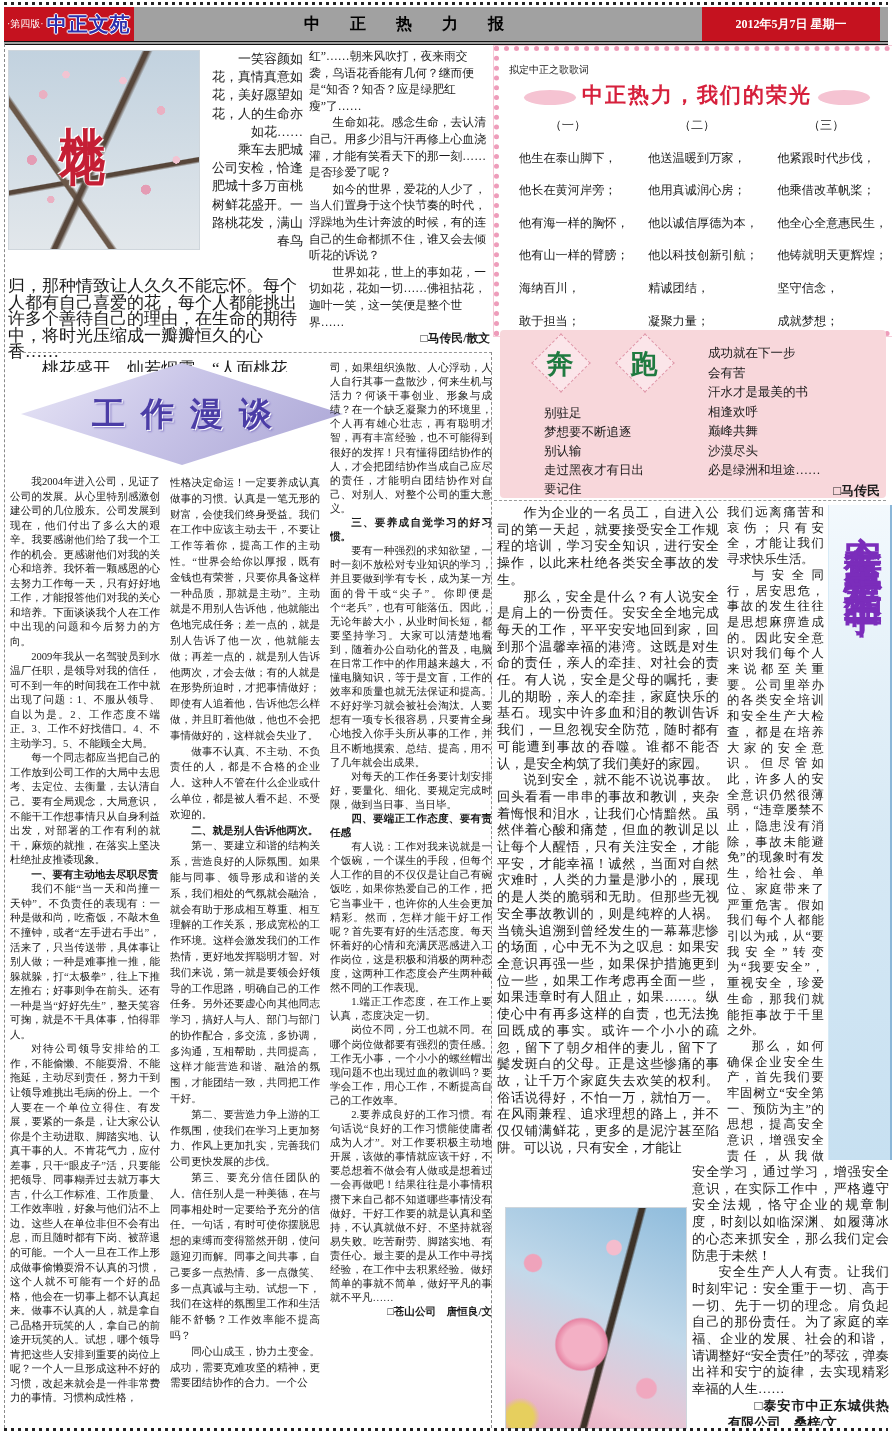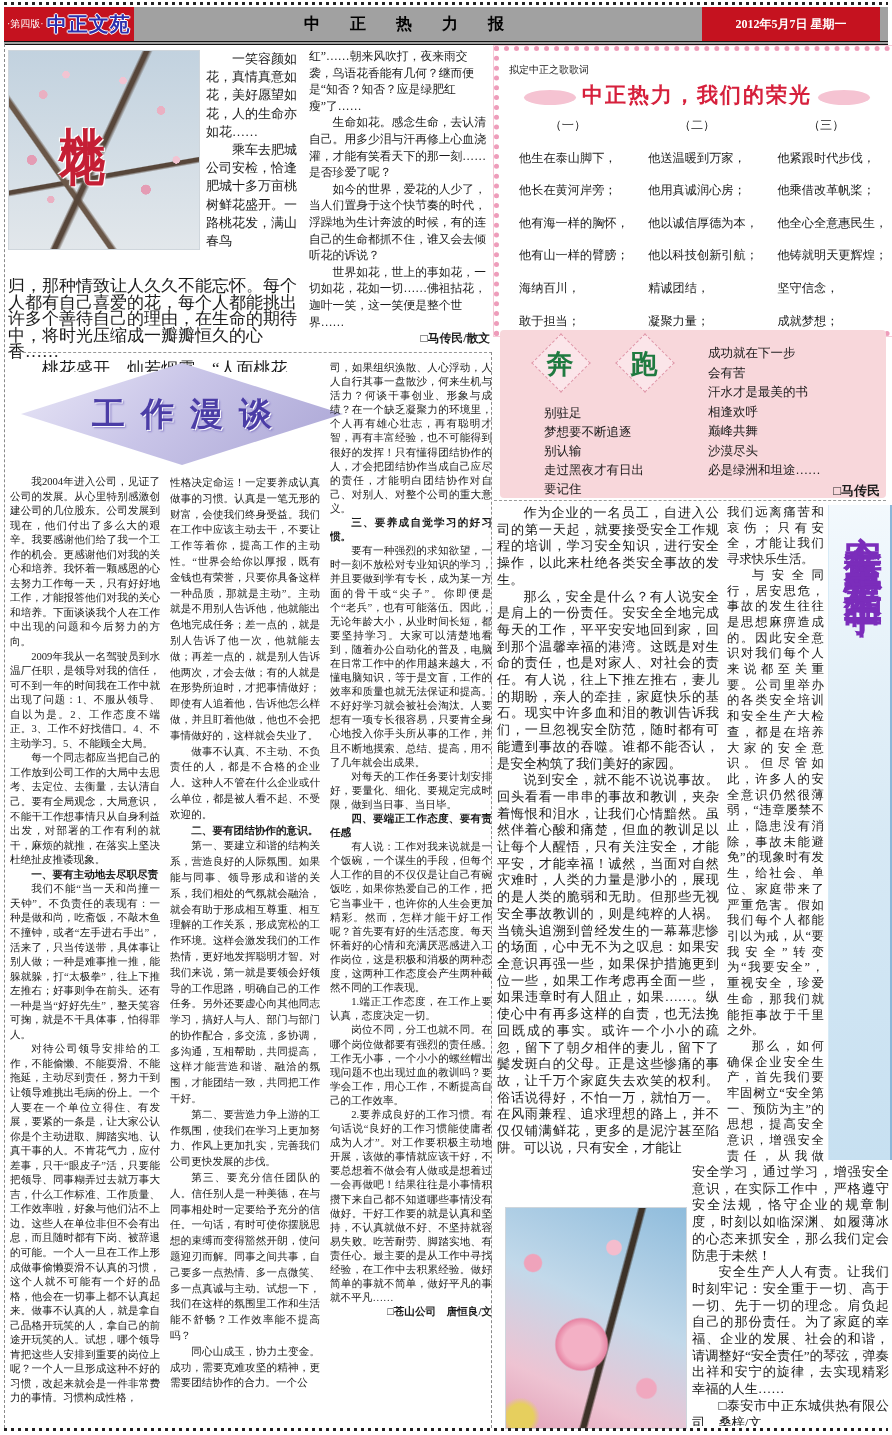--- a/index.html
+++ b/index.html
@@ -32,21 +32,21 @@
       radial-gradient(circle 7px at 80% 30%,#eab0c2 60%,transparent 65%),
       radial-gradient(circle 6px at 88% 55%,#f2c4d2 60%,transparent 65%),
       radial-gradient(circle 8px at 72% 70%,#e49cb4 60%,transparent 65%),
       radial-gradient(circle 6px at 60% 15%,#f2c4d2 60%,transparent 65%),
       linear-gradient(115deg,transparent 47%,#57463a 48% 49.5%,transparent 51%),
       linear-gradient(55deg,transparent 30%,#6a5748 30.5% 32%,transparent 33%),
       linear-gradient(170deg,transparent 60%,#57463a 60.5% 62%,transparent 63%),
       linear-gradient(#c2d2df,#e2e7eb);}
   #taocall{position:absolute;left:42px;top:38px;writing-mode:vertical-rl;font-size:46px;font-weight:900;
       color:#c51f35;letter-spacing:14px;text-shadow:0 0 3px #fff,1px 1px 0 #fff,-1px -1px 0 #fff;}
-  #taocol1{position:absolute;left:198px;top:2px;width:97px;height:200px;font-size:13px;line-height:18.2px;overflow:hidden;}
+  #taocol1{position:absolute;left:198px;top:2px;width:97px;height:200px;font-size:13px;line-height:18.2px;overflow:hidden;text-align:right;}
   #taobottom{position:absolute;left:0;top:206px;width:294px;height:94px;font-size:17px;line-height:16.6px;overflow:hidden;margin-top:24px;}
   #taocol2{position:absolute;left:301px;top:0;width:181px;height:302px;font-size:11.8px;line-height:16.6px;overflow:hidden;}
   
   #song{position:absolute;left:494px;top:46px;width:380px;height:272px;background:#fff;
         border:5px dotted #ee9cba;outline:1px solid #f6ccd9;padding:4px 8px;}
   #song .kick{font-size:10px;margin:8px 0 0 2px;}
   #song .title{ text-align:center;font-size:21px;font-weight:900;color:#d6203c;letter-spacing:2px;margin:4px 0 6px 0;}
   .cloud{display:inline-block;width:52px;height:15px;background:#f5c3d2;border-radius:50%;vertical-align:middle;margin:0 6px;}
   #song .verses{display:flex;justify-content:space-between;}
   #song .verse{width:32%;font-size:12.2px;line-height:20.6px;}
@@ -208,21 +208,21 @@
       <p class="p">我2004年进入公司，见证了公司的发展。从心里特别感激创建公司的几位股东。公司发展到现在，他们付出了多么大的艰辛。我要感谢他们给了我一个工作的机会。更感谢他们对我的关心和培养。我怀着一颗感恩的心去努力工作每一天，只有好好地工作，才能报答他们对我的关心和培养。下面谈谈我个人在工作中出现的问题和今后努力的方向。</p>
       <p class="p">2009年我从一名驾驶员到水温厂任职，是领导对我的信任，可不到一年的时间我在工作中就出现了问题：1、不服从领导、自以为是。2、工作态度不端正。3、工作不好找借口。4、不主动学习。5、不能顾全大局。</p>
       <p class="p">每一个同志都应当把自己的工作放到公司工作的大局中去思考、去定位、去衡量，去认清自己。要有全局观念，大局意识，不能干工作想事情只从自身利益出发，对部署的工作有利的就干，麻烦的就推，在落实上坚决杜绝扯皮推诿现象。</p>
       <p class="hd">一、要有主动地去尽职尽责</p>
       <p class="p">我们不能“当一天和尚撞一天钟”。不负责任的表现有：一种是做和尚，吃斋饭，不敲木鱼不撞钟，或者“左手进右手出”，活来了，只当传送带，具体事让别人做；一种是难事推一推，能躲就躲，打“太极拳”，往上下推左推右；好事则争在前头。还有一种是当“好好先生”，整天笑容可掬，就是不干具体事，怕得罪人。</p>
       <p class="p">对待公司领导安排给的工作，不能偷懒、不能耍滑、不能拖延，主动尽到责任，努力干到让领导难挑出毛病的份上。一个人要在一个单位立得住、有发展，要紧的一条是，让大家公认你是个主动进取、脚踏实地、认真干事的人。不肯花气力，应付差事，只干“眼皮子”活，只要能把领导、同事糊弄过去就万事大吉，什么工作标准、工作质量、工作效率啦，好象与他们沾不上边。这些人在单位非但不会有出息，而且随时都有下岗、被辞退的可能。一个人一旦在工作上形成做事偷懒耍滑不认真的习惯，这个人就不可能有一个好的品格，他会在一切事上都不认真起来。做事不认真的人，就是拿自己品格开玩笑的人，拿自己的前途开玩笑的人。试想，哪个领导肯把这些人安排到重要的岗位上呢？一个人一旦形成这种不好的习惯，改起来就会是一件非常费力的事情。习惯构成性格，</p>
     </div>
     <div id="wt-b" class="wtcol">
       <p class="np">性格决定命运！一定要养成认真做事的习惯。认真是一笔无形的财富，会使我们终身受益。我们在工作中应该主动去干，不要让工作等着你，提高工作的主动性。“世界会给你以厚报，既有金钱也有荣誉，只要你具备这样一种品质，那就是主动”。主动就是不用别人告诉他，他就能出色地完成任务；差一点的，就是别人告诉了他一次，他就能去做；再差一点的，就是别人告诉他两次，才会去做；有的人就是在形势所迫时，才把事情做好；即使有人追着他，告诉他怎么样做，并且盯着他做，他也不会把事情做好的，这样就会失业了。</p>
       <p class="p">做事不认真、不主动、不负责任的人，都是不合格的企业人。这种人不管在什么企业或什么单位，都是被人看不起、不受欢迎的。</p>
-      <p class="hd">二、要有团结协作的意识。</p>
+      <p class="hd">二、就是别人告诉他两次。</p>
       <p class="p">第一、要建立和谐的结构关系，营造良好的人际氛围。如果能与同事、领导形成和谐的关系，我们相处的气氛就会融洽，就会有助于形成相互尊重、相互理解的工作关系，形成宽松的工作环境。这样会激发我们的工作热情，更好地发挥聪明才智。对我们来说，第一就是要领会好领导的工作思路，明确自己的工作任务。另外还要虚心向其他同志学习，搞好人与人、部门与部门的协作配合，多交流，多协调，多沟通，互相帮助，共同提高，这样才能营造和谐、融洽的氛围，才能团结一致，共同把工作干好。</p>
       <p class="p">第二、要营造力争上游的工作氛围，使我们在学习上更加努力、作风上更加扎实，完善我们公司更快发展的步伐。</p>
       <p class="p">第三、要充分信任团队的人。信任别人是一种美德，在与同事相处时一定要给予充分的信任。一句话，有时可使你摆脱思想的束缚而变得豁然开朗，使问题迎刃而解。同事之间共事，自己要多一点热情、多一点微笑、多一点真诚与主动。试想一下，我们在这样的氛围里工作和生活能不舒畅？工作效率能不提高吗？</p>
       <p class="p">同心山成玉，协力土变金。成功，需要克难攻坚的精神，更需要团结协作的合力。一个公</p>
     </div>
     <div id="wt-c" class="wtcol">
       <p class="np">司，如果组织涣散、人心浮动，人人自行其事一盘散沙，何来生机与活力？何谈干事创业、形象与成绩？在一个缺乏凝聚力的环境里，个人再有雄心壮志，再有聪明才智，再有丰富经验，也不可能得到很好的发挥！只有懂得团结协作的人，才会把团结协作当成自己应尽的责任，才能明白团结协作对自己、对别人、对整个公司的重大意义。</p>
       <p class="hd">三、要养成自觉学习的好习惯。</p>
       <p class="p">要有一种强烈的求知欲望，一时一刻不放松对专业知识的学习，并且要做到学有专长，成为某一方面的骨干或“尖子”。你即便是个“老兵”，也有可能落伍。因此，无论年龄大小，从业时间长短，都要坚持学习。大家可以清楚地看到，随着办公自动化的普及，电脑在日常工作中的作用越来越大，不懂电脑知识，等于是文盲，工作的效率和质量也就无法保证和提高。不好好学习就会被社会淘汰。人要想有一项专长很容易，只要肯全身心地投入你手头所从事的工作，并且不断地摸索、总结、提高，用不了几年就会出成果。</p>
       <p class="p">对每天的工作任务要计划安排好，要量化、细化、要规定完成时限，做到当日事、当日毕。</p>
@@ -233,33 +233,33 @@
       <p class="p">2.要养成良好的工作习惯。有句话说“良好的工作习惯能使庸者成为人才”。对工作要积极主动地开展，该做的事情就应该干好，不要总想着不做会有人做或是想着过一会再做吧！结果往往是小事情积攒下来自己都不知道哪些事情没有做好。干好工作要的就是认真和坚持，不认真就做不好、不坚持就容易失败。吃苦耐劳、脚踏实地、有责任心。最主要的是从工作中寻找经验，在工作中去积累经验。做好简单的事就不简单，做好平凡的事就不平凡……</p>
       <p class="byl">□苍山公司　唐恒良/文</p>
     </div>
   </div>
 
   <div class="dashv" style="left:491px;top:352px;height:1076px;"></div>
   <div style="position:absolute;left:494px;top:500px;width:392px;border-top:1px dashed #999;"></div>
 
   <div id="sf-e" class="sfcol">
     <p class="p">作为企业的一名员工，自进入公司的第一天起，就要接受安全工作规程的培训，学习安全知识，进行安全操作，以此来杜绝各类安全事故的发生。</p>
-    <p class="p">那么，安全是什么？有人说安全是肩上的一份责任。安安全全地完成每天的工作，平平安安地回到家，回到那个温馨幸福的港湾。这既是对生命的责任，也是对家人、对社会的责任。有人说，往上下推左推右，妻儿的期盼，亲人的牵挂，家庭快乐的基石。现实中许多血和泪的教训告诉我们，一旦忽视安全防范，随时都有可能遭到事故的吞噬。谁都不能否认，是安全构筑了我们美好的家园。</p>
+    <p class="p">那么，安全是什么？有人说安全是肩上的一份责任。安安全全地完成每天的工作，平平安安地回到家，回到那个温馨幸福的港湾。这既是对生命的责任，亲人的牵挂、对社会的责任。有人说，安全是父母的嘱托，妻儿的期盼，亲人的牵挂，家庭快乐的基石。现实中许多血和泪的教训告诉我们，一旦忽视安全防范，随时都有可能遭到事故的吞噬。谁都不能否认，是安全构筑了我们美好的家园。</p>
     <p class="p">说到安全，就不能不说说事故。回头看看一串串的事故和教训，夹杂着悔恨和泪水，让我们心情黯然。虽然伴着心酸和痛楚，但血的教训足以让每个人醒悟，只有关注安全，才能平安，才能幸福！诚然，当面对自然灾难时，人类的力量是渺小的，展现的是人类的脆弱和无助。但那些无视安全事故教训的，则是纯粹的人祸。当镜头追溯到曾经发生的一幕幕悲惨的场面，心中无不为之叹息：如果安全意识再强一些，如果保护措施更到位一些，如果工作考虑再全面一些，如果违章时有人阻止，如果……。纵使心中有再多这样的自责，也无法挽回既成的事实。或许一个小小的疏忽，留下了朝夕相伴的妻儿，留下了鬓发斑白的父母。正是这些惨痛的事故，让千万个家庭失去欢笑的权利。俗话说得好，不怕一万，就怕万一。在风雨兼程、追求理想的路上，并不仅仅铺满鲜花，更多的是泥泞甚至陷阱。可以说，只有安全，才能让</p>
   </div>
   <div id="sf-f" class="sfcol">
     <p class="np">我们远离痛苦和哀伤；只有安全，才能让我们寻求快乐生活。</p>
     <p class="p">与安全同行，居安思危，事故的发生往往是思想麻痹造成的。因此安全意识对我们每个人来说都至关重要。公司里举办的各类安全培训和安全生产大检查，都是在培养大家的安全意识。但尽管如此，许多人的安全意识仍然很薄弱，“违章屡禁不止，隐患没有消除，事故未能避免”的现象时有发生，给社会、单位、家庭带来了严重危害。假如我们每个人都能引以为戒，从“要我安全”转变为“我要安全”，重视安全，珍爱生命，那我们就能拒事故于千里之外。</p>
     <p class="p">那么，如何确保企业安全生产，首先我们要牢固树立“安全第一、预防为主”的思想，提高安全意识，增强安全责任，从我做起，从我们身边的每一件小事做起，克服侥幸心理，消除麻痹思想。其次，我们要加强</p>
   </div>
   <div id="banner">
     <div class="bannertxt">安全责任在心中</div>
     <div class="bannertxt">幸福人生在手中</div>
   </div>
   <div id="photo2"></div>
   <div id="sf-bottom" class="sfcol">
     <p class="np">安全学习，通过学习，增强安全意识，在实际工作中，严格遵守安全法规，恪守企业的规章制度，时刻以如临深渊、如履薄冰的心态来抓安全，那么我们定会防患于未然！</p>
     <p class="p">安全生产人人有责。让我们时刻牢记：安全重于一切、高于一切、先于一切的理念。肩负起自己的那份责任。为了家庭的幸福、企业的发展、社会的和谐，请调整好“安全责任”的琴弦，弹奏出祥和安宁的旋律，去实现精彩幸福的人生……</p>
-    <p class="np" style="text-indent:2em;font-weight:normal;">□泰安市中正东城供热有限公司　桑梓/文</p>
+    <p class="np" style="text-indent:2em;font-weight:bold;margin-left:36px;">□泰安市中正东城供热有限公司　桑梓/文</p>
   </div>
 
   <div class="dotline" style="left:4px;right:4px;top:1428px;width:884px;"></div>
 </div>
 
 </body></html>

